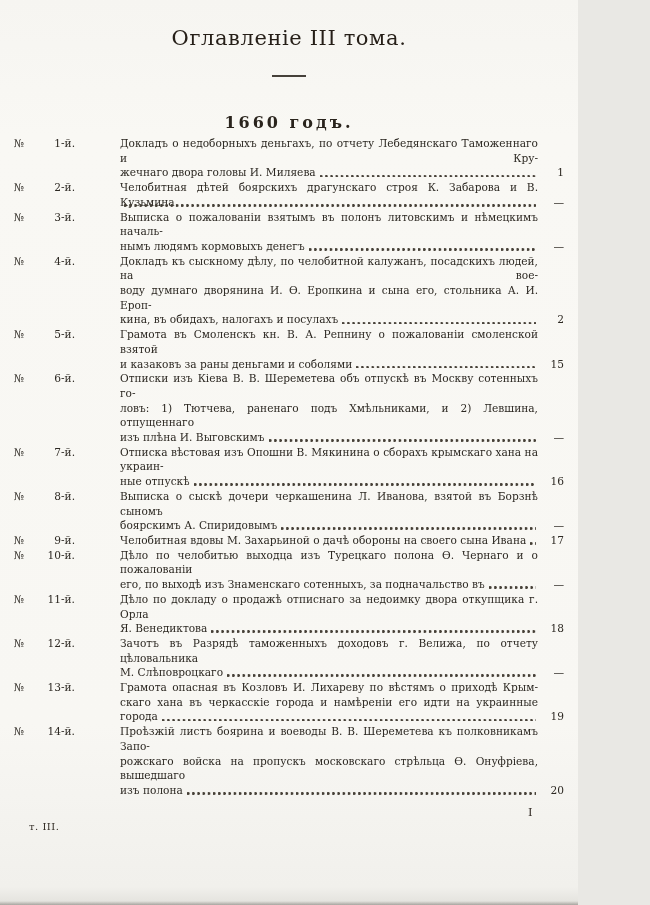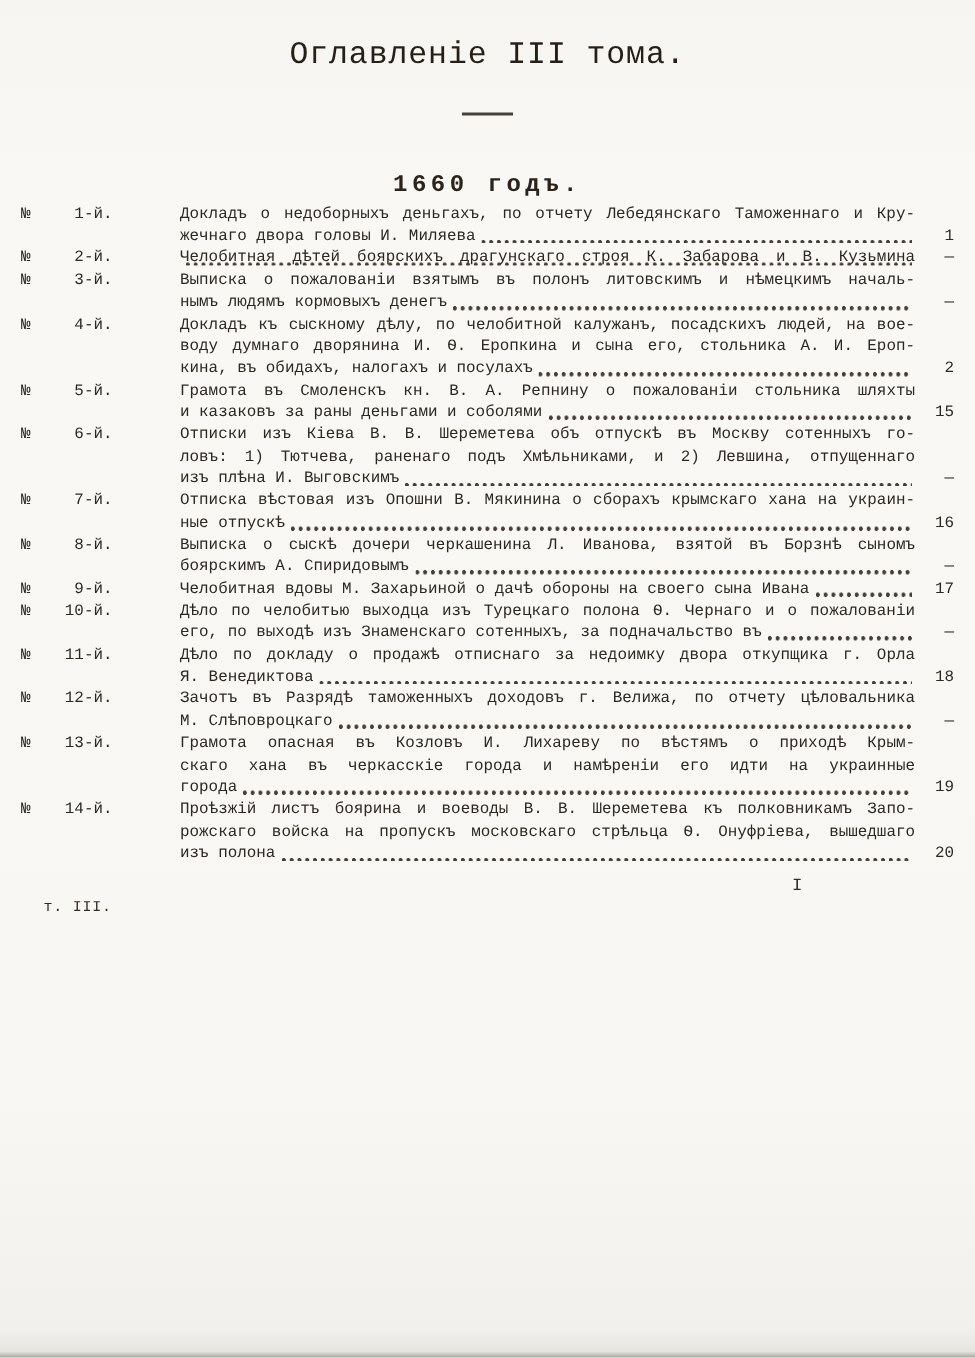--- a/index.html
+++ b/index.html
@@ -3,27 +3,26 @@
 <meta charset="utf-8">
 <style>
   html, body { margin: 0; padding: 0; }
   body {
     width: 650px; height: 905px;
     background: #e9e8e4;
     font-family: "DejaVu Serif", "Liberation Serif", serif;
   }
   .page {
     position: relative;
-    width: 650px; height: 905px;
+    width: 578px; height: 905px;
     box-sizing: border-box;
     padding: 0 14px;
     overflow: hidden;
     background: linear-gradient(180deg, #f6f5f1 0%, #f9f8f4 15%, #f8f7f3 80%, #f1f0ec 98%, #e2e1dc 100%);
     color: #2c2822;
-    font-family: Liberation Mono, monospace;
   }
   .page::after {
     content: "";
     position: absolute; left: 0; right: 0; bottom: 0; height: 4px;
     background: linear-gradient(180deg, rgba(0,0,0,0) 0%, rgba(60,55,48,0.35) 100%);
   }
   .title {
     margin: 25px 0 0 0;
     text-align: center;
     font-size: 21px;
@@ -137,21 +136,21 @@
             <span class="txt">кина, въ обидахъ, налогахъ и посулахъ</span>
             <span class="leader"></span>
           </div>
         </div>
         <span class="pagecol">2</span>
       </div>
       <div class="entry">
         <span class="no">№</span>
         <span class="ord">5-й.</span>
         <div class="body">
-          <div class="line just">Грамота въ Смоленскъ кн. В. А. Репнину о пожалованіи стольника шляхты</div>
+          <div class="line just">Грамота въ Смоленскъ кн. В. А. Репнину о пожалованіи смоленской взятой</div>
           <div class="lastline">
             <span class="txt">и казаковъ за раны деньгами и соболями</span>
             <span class="leader"></span>
           </div>
         </div>
         <span class="pagecol">15</span>
       </div>
       <div class="entry">
         <span class="no">№</span>
         <span class="ord">6-й.</span>

